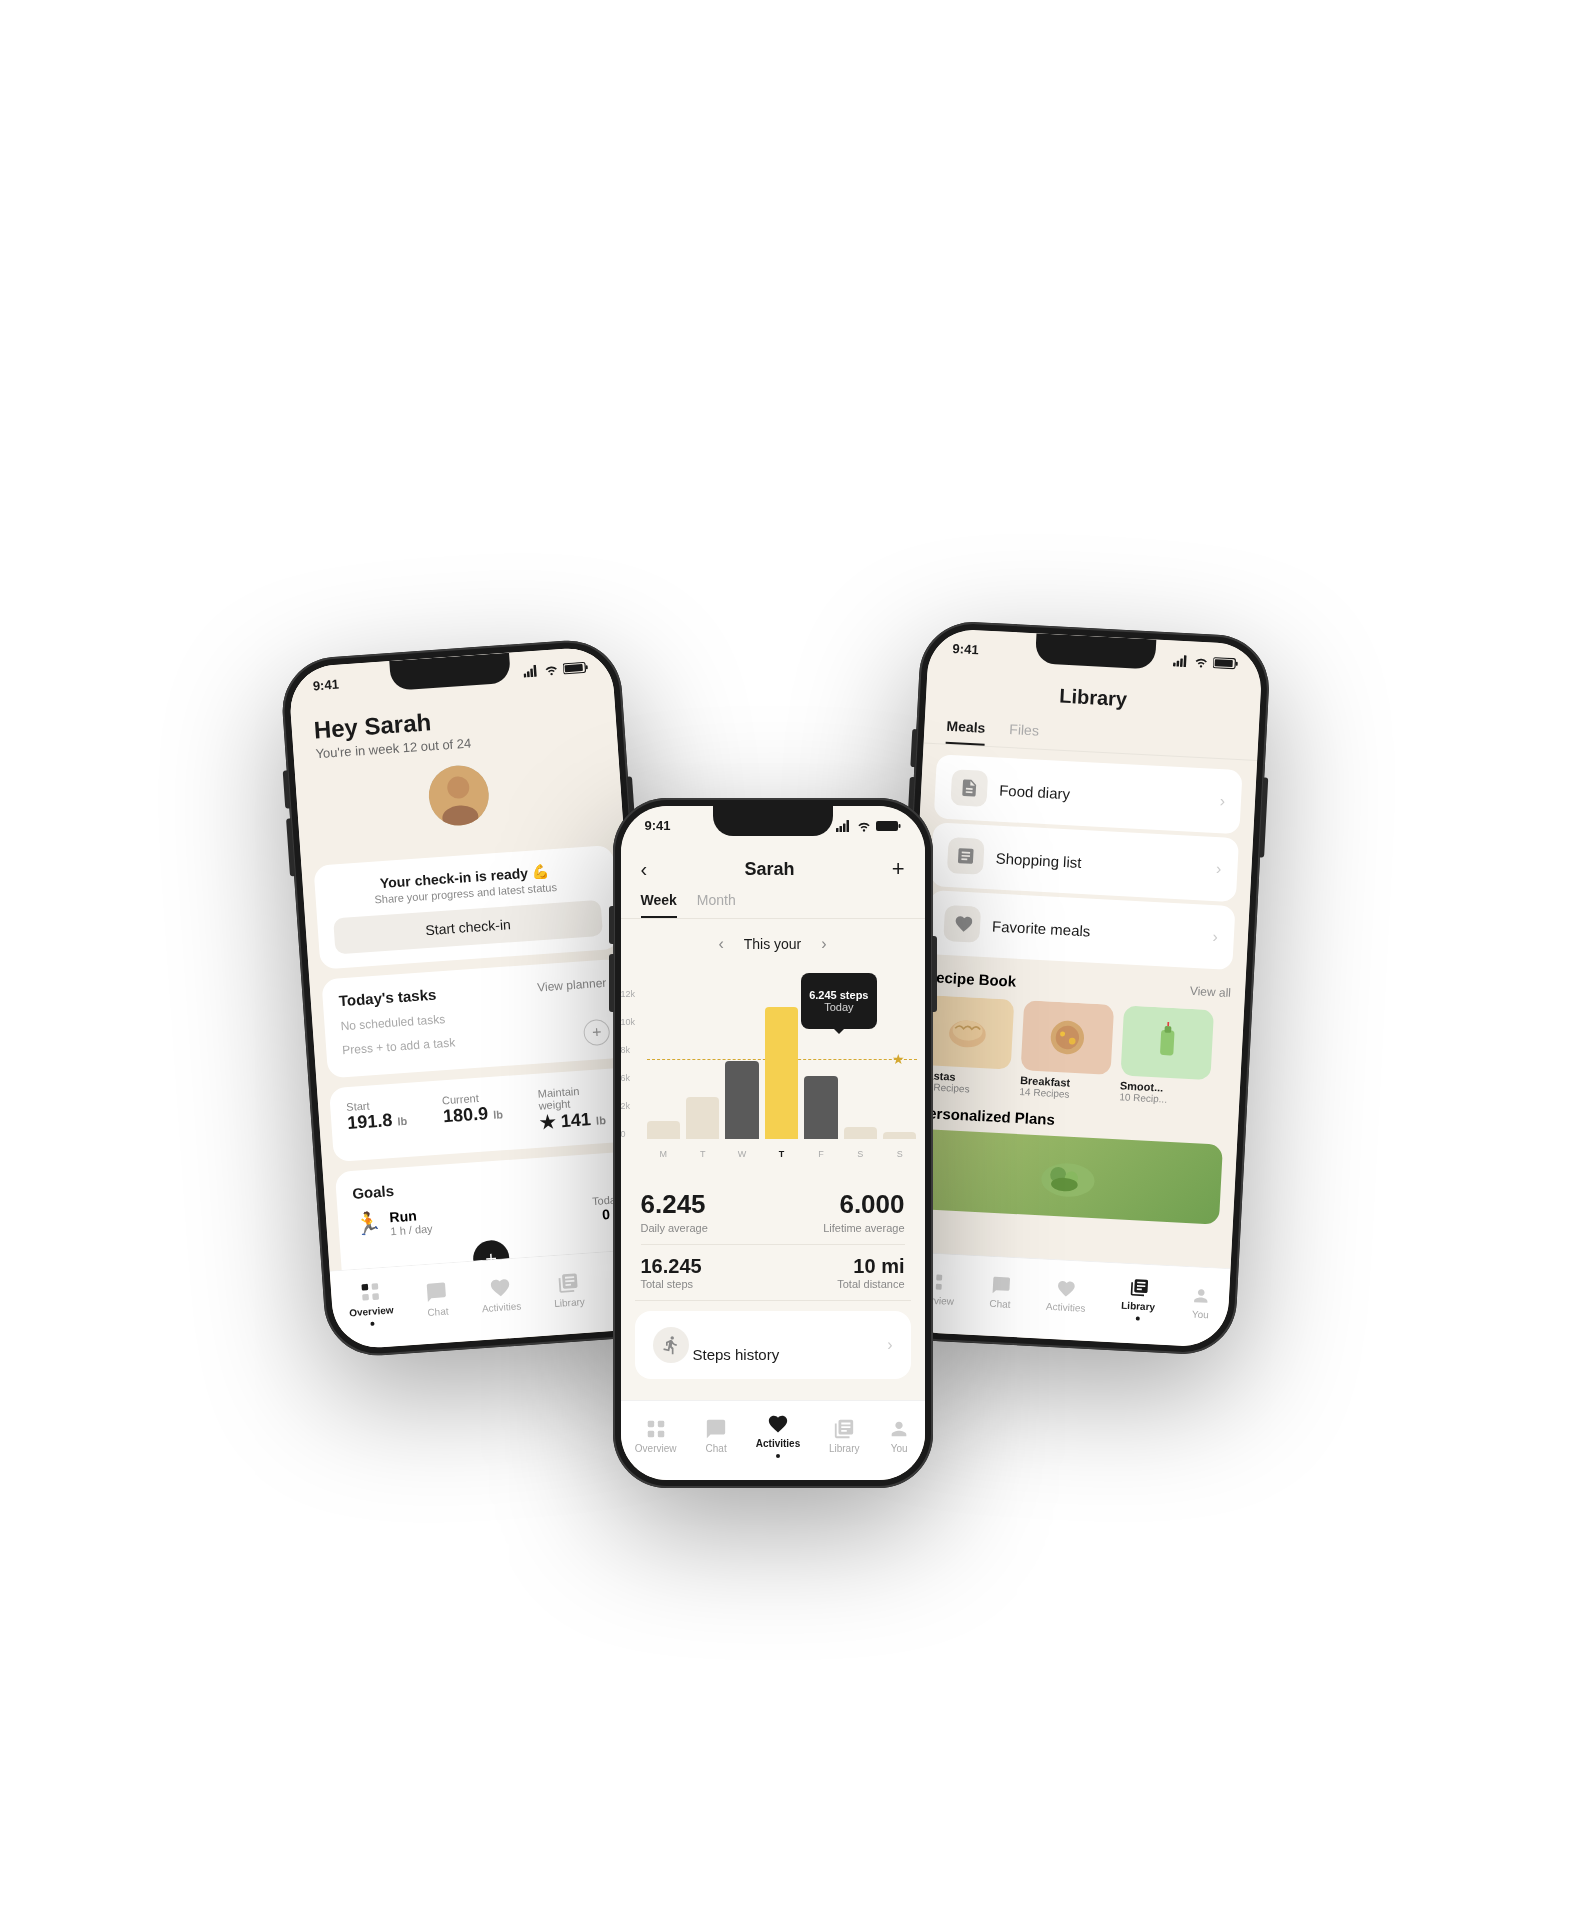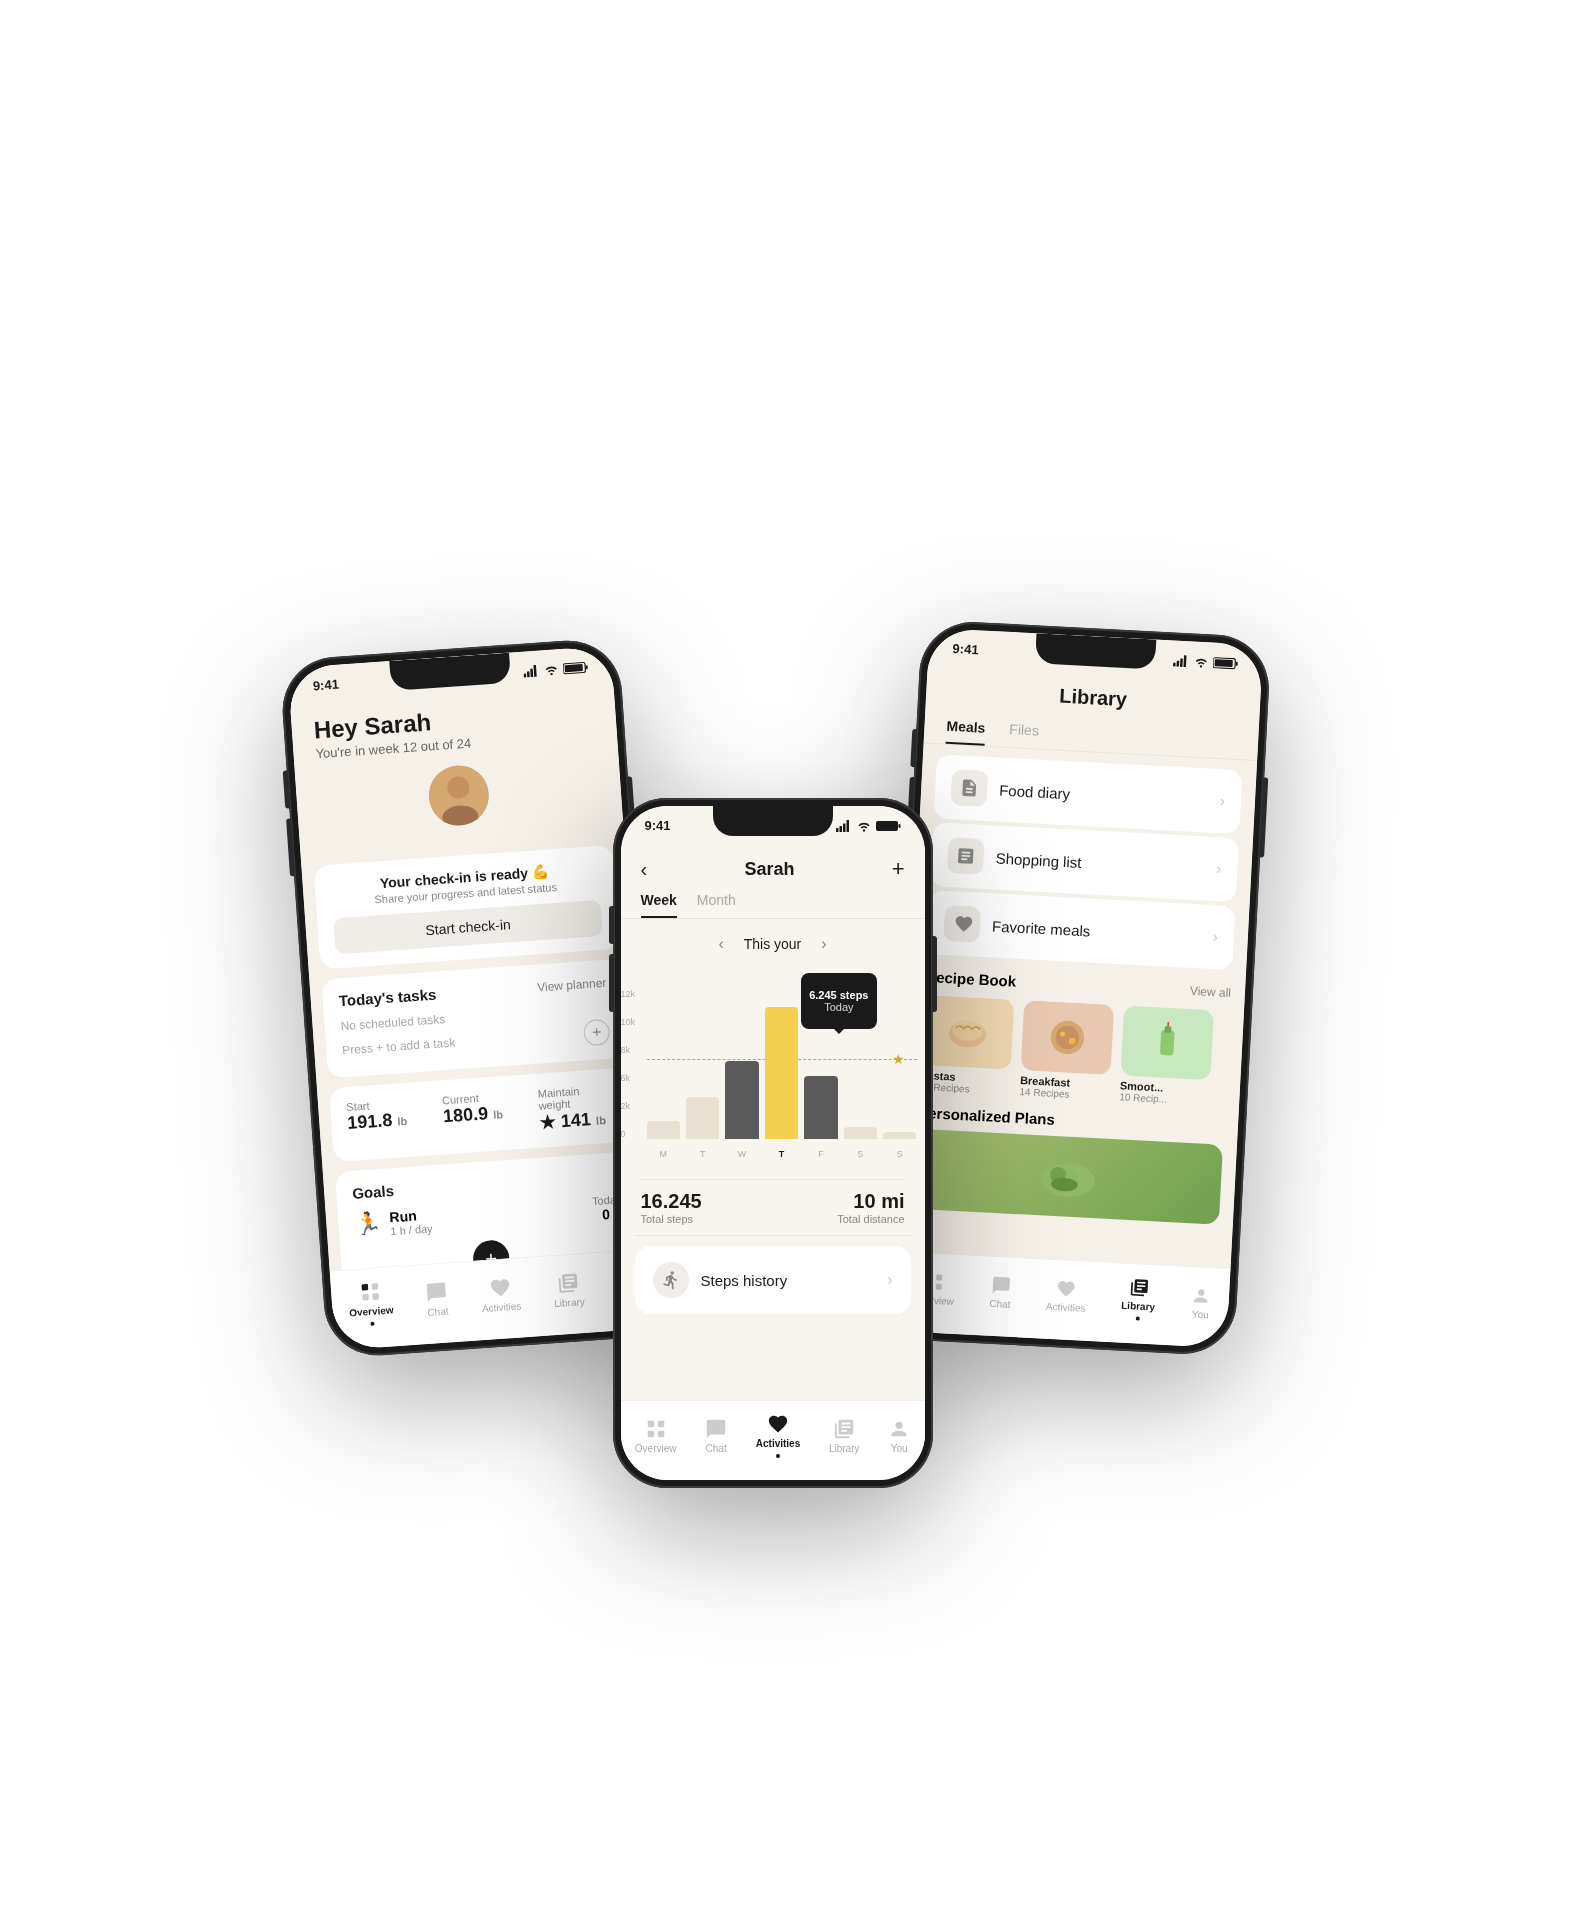--- a/index.html
+++ b/index.html
@@ -450,21 +450,21 @@
     .steps-history-card {
       background: white;
       margin: 10px 14px;
       border-radius: 16px;
       padding: 16px 18px;
       display: flex;
       align-items: center;
       justify-content: space-between;
       cursor: pointer;
     }
-    .history-left { display: flex; align-items: center; gap: 12px; }
+    .history-left { display: flex; align-items: flex-end; gap: 4px; }
     .history-icon {
       width: 36px;
       height: 36px;
       border-radius: 50%;
       background: #f0ede8;
       display: flex;
       align-items: center;
       justify-content: center;
       font-size: 18px;
     }
@@ -840,20 +840,30 @@
                 <span class="x-label">M</span>
                 <span class="x-label">T</span>
                 <span class="x-label">W</span>
                 <span class="x-label today">T</span>
                 <span class="x-label">F</span>
                 <span class="x-label">S</span>
                 <span class="x-label">S</span>
               </div>
             </div>
 
+            <div class="steps-stats">
+              <div class="stat-item">
+                <div class="stat-val">6.245</div>
+                <div class="stat-label">Daily average</div>
+              </div>
+              <div class="stat-item" style="text-align:right;">
+                <div class="stat-val">6.000</div>
+                <div class="stat-label">Lifetime average</div>
+              </div>
+            </div>
 
             <div style="height:1px;background:#e8e4dc;margin:0 20px;"></div>
 
             <div class="steps-stats2" style="padding-top:10px;">
               <div>
                 <div class="stat2-val">16.245</div>
                 <div class="stat2-label">Total steps</div>
               </div>
               <div style="text-align:right;">
                 <div class="stat2-val">10 mi</div>

